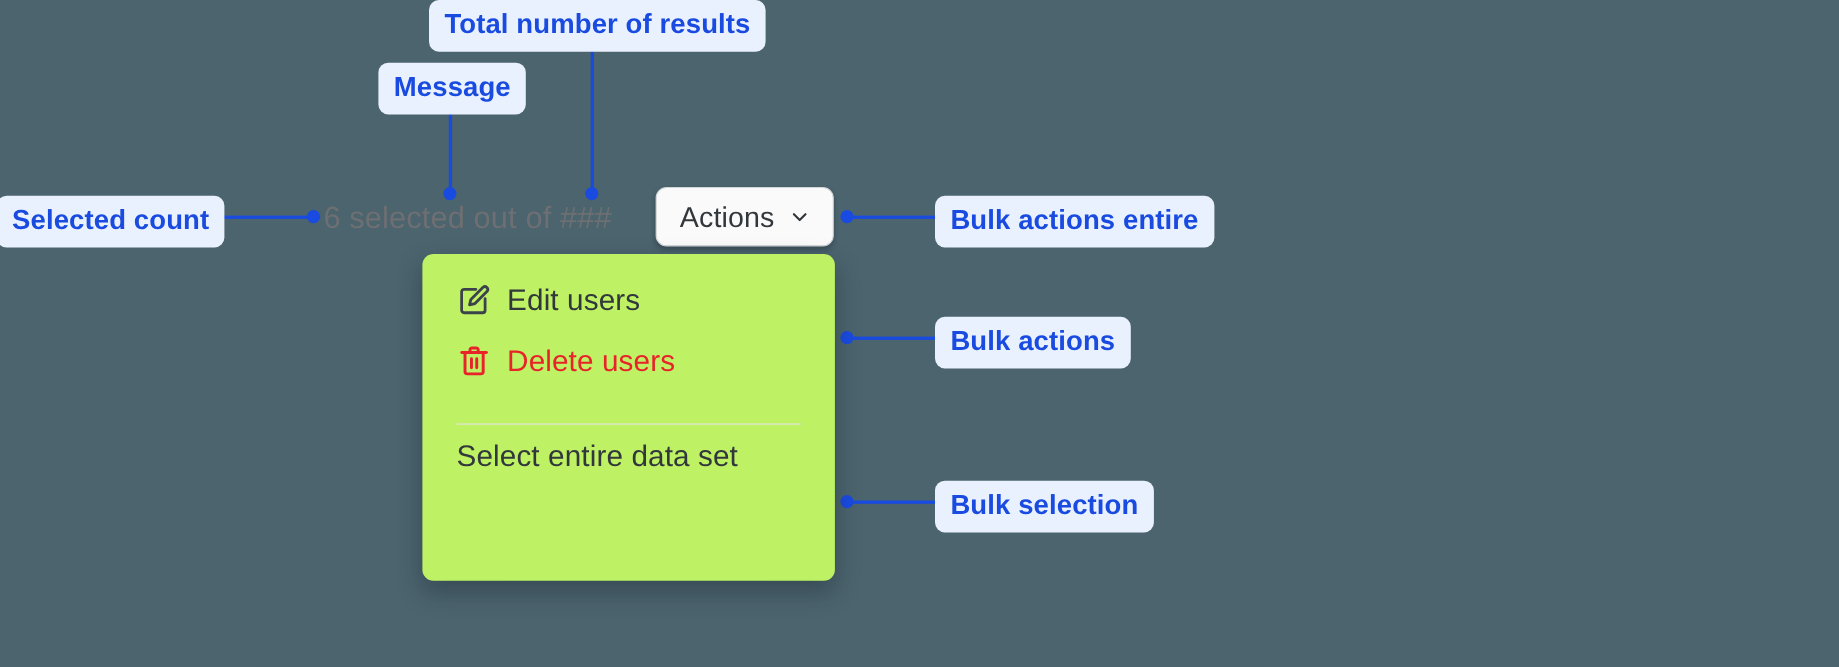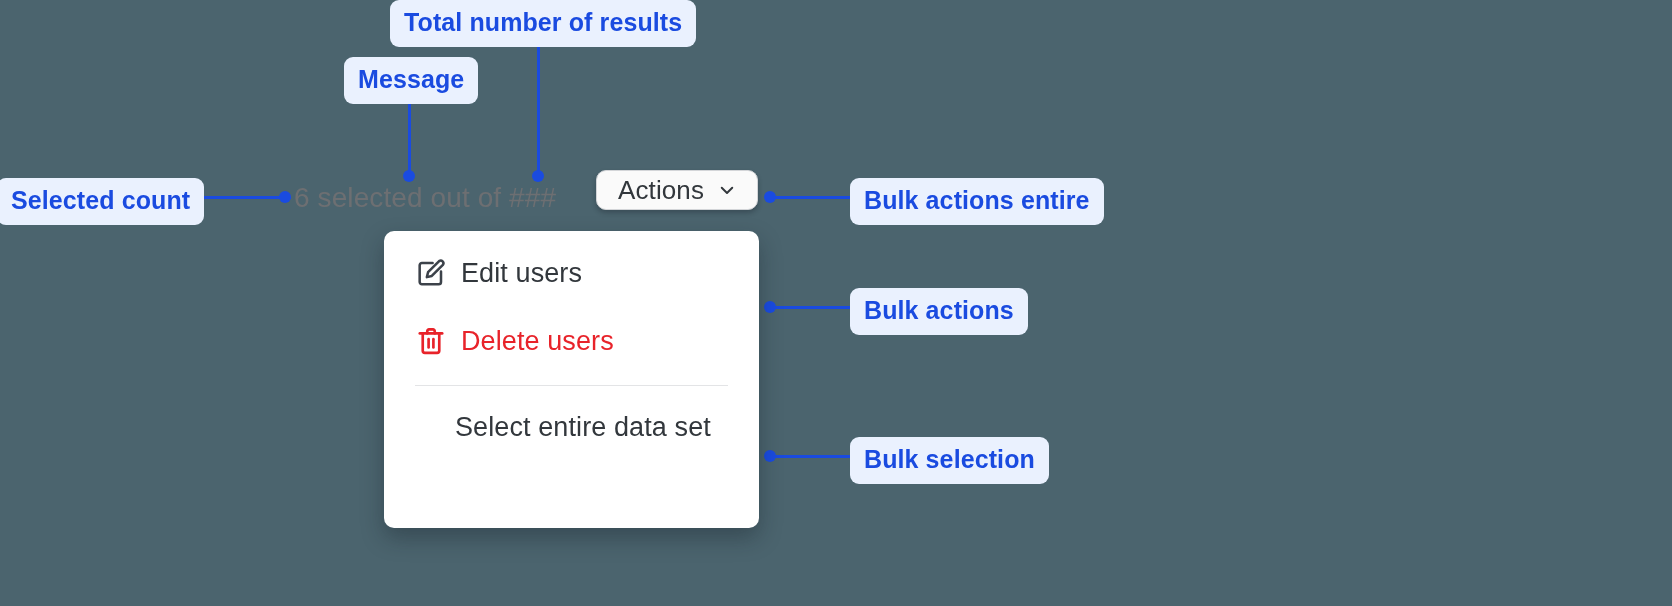--- a/index.html
+++ b/index.html
@@ -62,21 +62,21 @@
   }
   .sel-message .count { color: #6d6f72; }
   .sel-message .total { color: #6d6f72; }
 
   
   .actions-btn {
     position: absolute;
     left: 596px;
     top: 170px;
     width: 162px;
-    height: 40px;
+    height: 54px;
     background: #fafafa;
     border: 1px solid #d3d5d8;
     border-radius: 10px;
     box-shadow: 0 3px 5px rgba(20,28,36,0.30);
     display: flex;
     align-items: center;
     justify-content: center;
     gap: 14px;
     box-sizing: border-box;
   }
@@ -91,21 +91,21 @@
     display: block;
   }
 
   
   .menu {
     position: absolute;
     left: 384px;
     top: 231px;
     width: 375px;
     height: 297px;
-    background: #ffffff;
+    background: #bef264;
     border-radius: 10px;
     box-shadow: 0 10px 22px rgba(18,26,34,0.34);
     box-sizing: border-box;
     overflow: hidden;
   }
   .menu-item {
     position: absolute;
     left: 0;
     width: 100%;
     height: 56px;
@@ -192,35 +192,35 @@
     <div class="menu-item" style="top:14px;">
       <span class="mi-icon">
         <svg viewBox="0 0 24 24" width="32" height="32" fill="none" stroke="#3c424a" stroke-width="1.9" stroke-linecap="round" stroke-linejoin="round">
           <path d="M13.2 4.5H5.2A1.7 1.7 0 0 0 3.5 6.2v12.6a1.7 1.7 0 0 0 1.7 1.7h12.6a1.7 1.7 0 0 0 1.7-1.7v-8"></path>
           <path d="M18.1 3.1a2.0 2.0 0 0 1 2.8 2.8L12.6 14.2l-3.7 0.9 0.9-3.7z"></path>
         </svg>
       </span>
       <span class="mi-label">Edit users</span>
     </div>
 
-    <div class="menu-item danger" style="top:82px;">
+    <div class="menu-item danger" style="top:69px;">
       <span class="mi-icon">
         <svg viewBox="0 0 24 24" width="32" height="32" fill="none" stroke="#e8232a" stroke-width="2" stroke-linecap="round" stroke-linejoin="round">
           <path d="M3.6 6.3h16.8"></path>
           <path d="M9.2 6.3V4.6a1.3 1.3 0 0 1 1.3-1.3h3a1.3 1.3 0 0 1 1.3 1.3v1.7"></path>
           <path d="M5.8 6.3v13.0a1.6 1.6 0 0 0 1.6 1.6h9.2a1.6 1.6 0 0 0 1.6-1.6V6.3"></path>
           <path d="M10.2 10.6v6.2"></path>
           <path d="M13.8 10.6v6.2"></path>
         </svg>
       </span>
       <span class="mi-label">Delete users</span>
     </div>
 
     <div class="menu-divider"></div>
 
-    <div class="menu-item noicon" style="top:168px;margin-left:40px;">
+    <div class="menu-item noicon" style="top:156px;">
       <span class="mi-label">Select entire data set</span>
     </div>
 
 
   </div>
 
 </div>
 
 </body></html>

